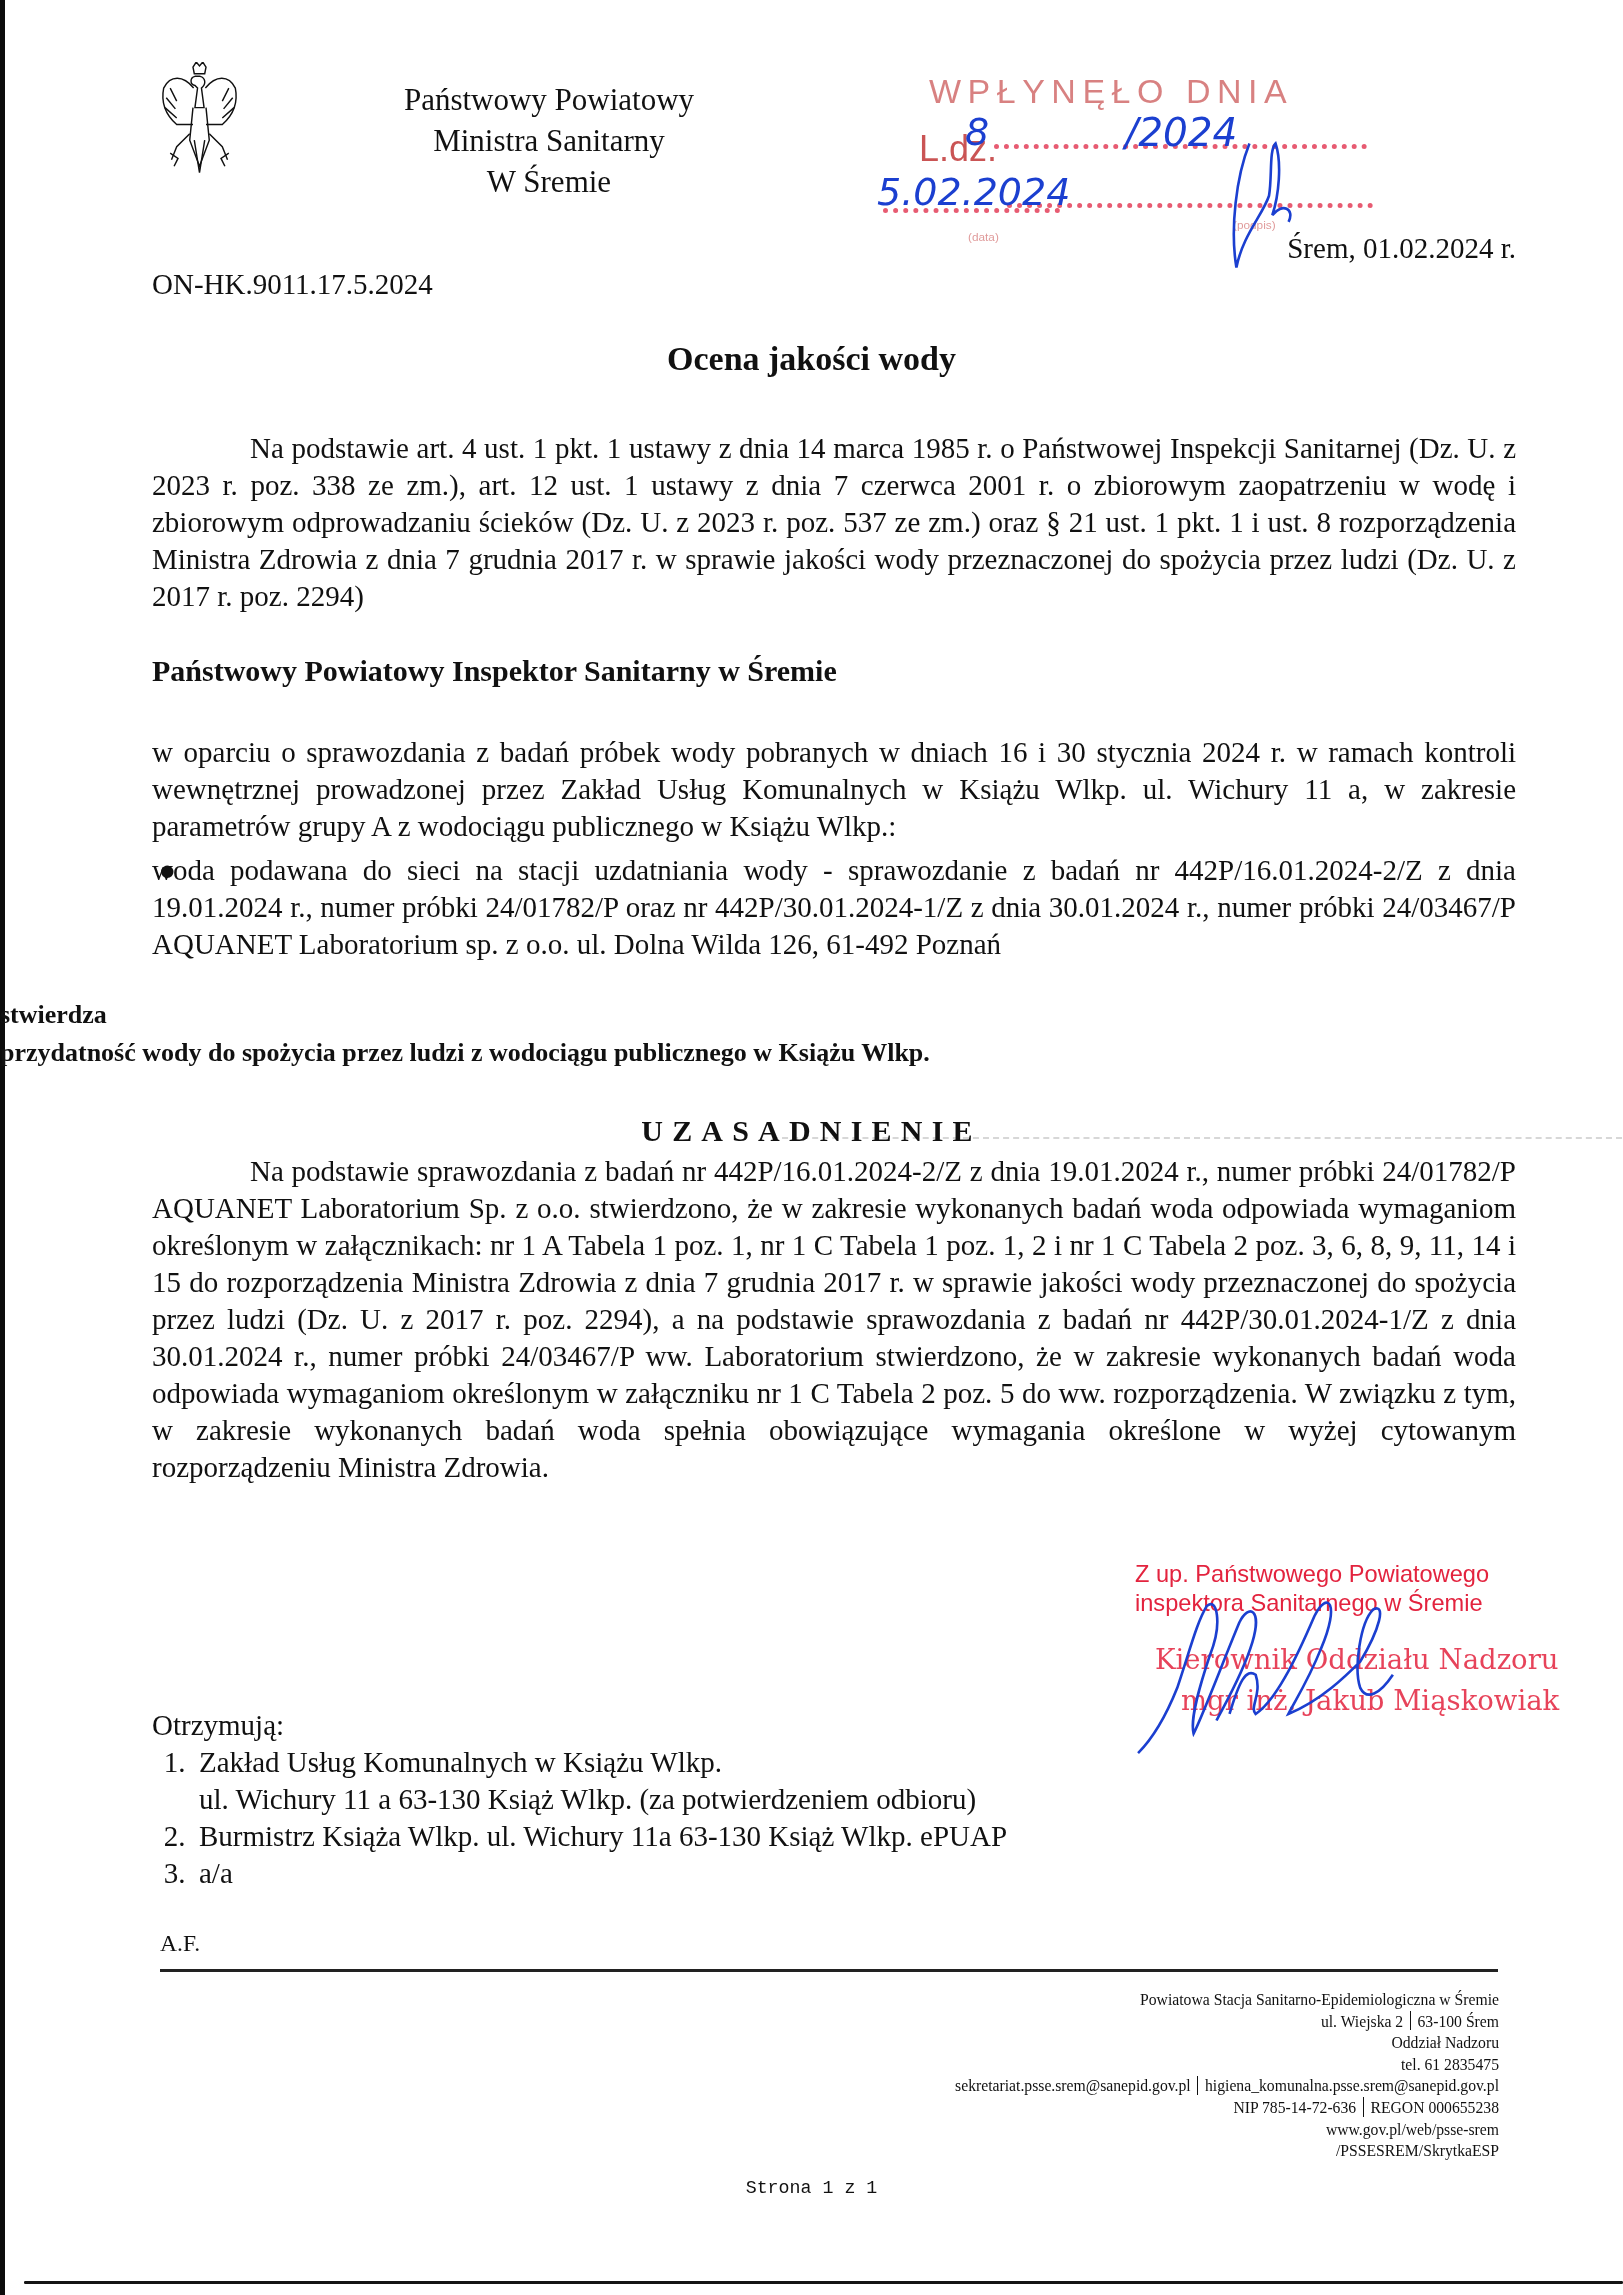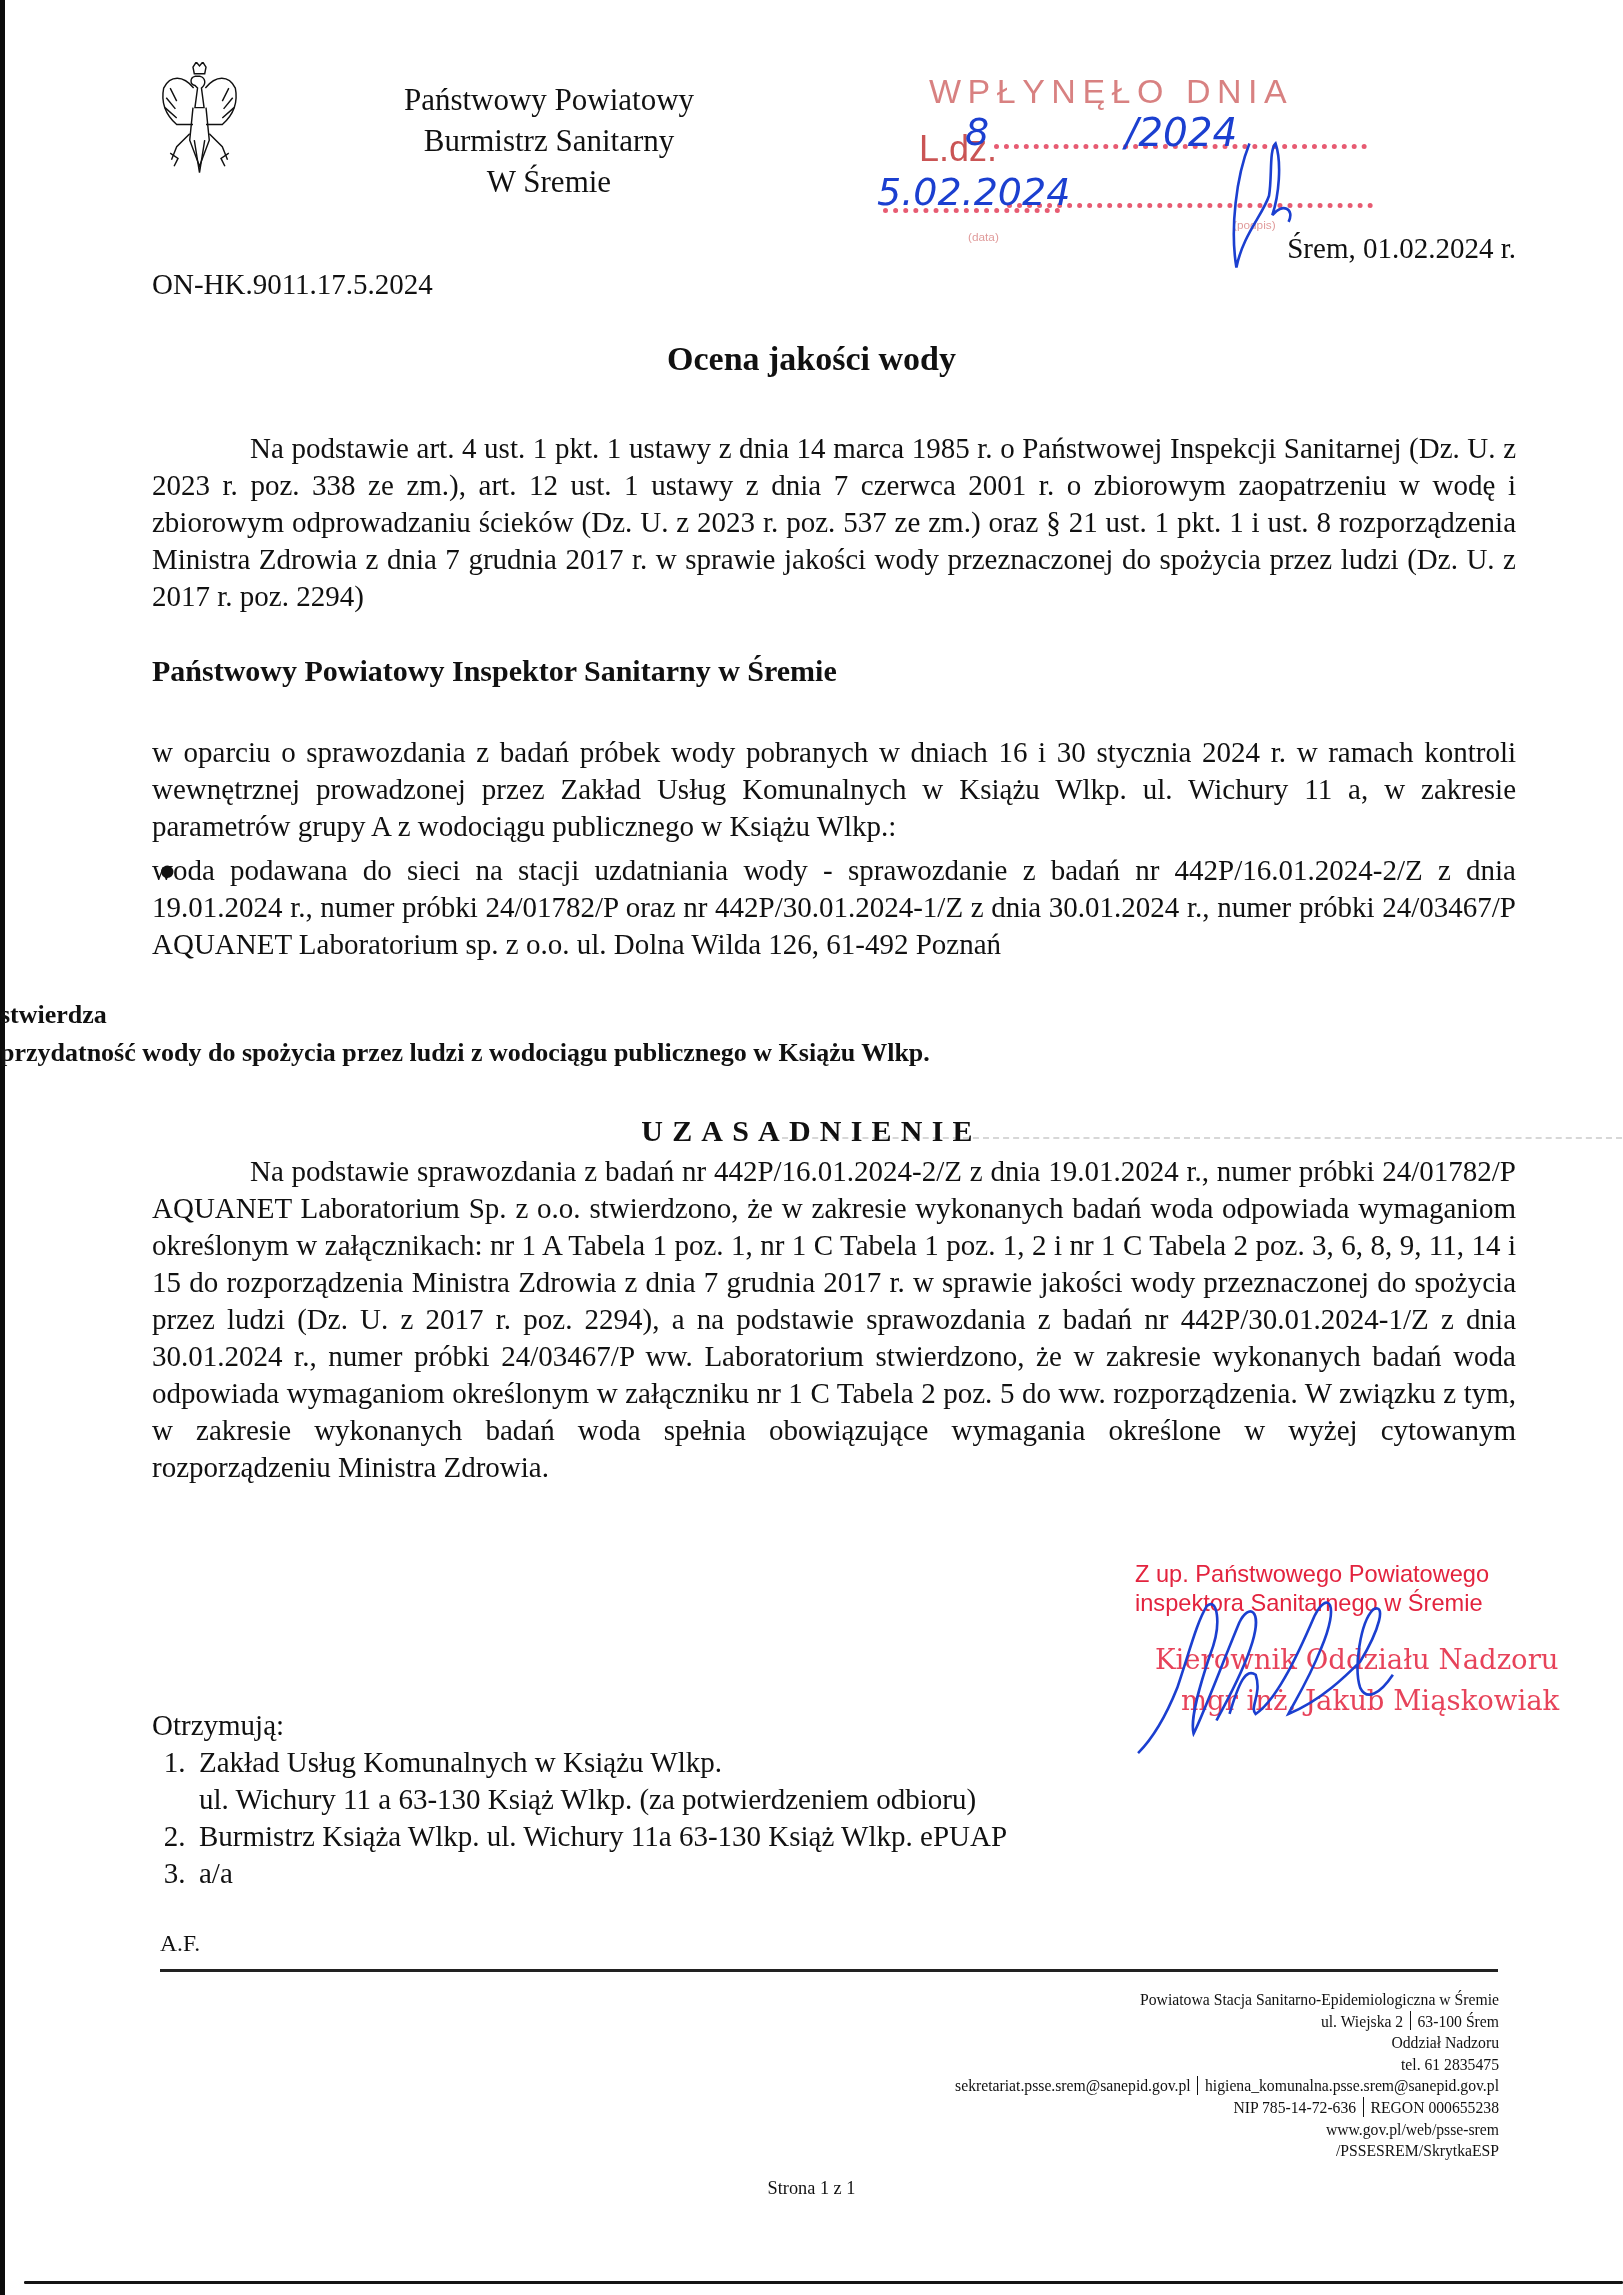--- a/index.html
+++ b/index.html
@@ -55,21 +55,21 @@
   .recip { left:152px; top:1707px; font-size:29px; line-height:37px; }
   .recip ol { margin:0; padding-left:0; list-style:none; }
   .recip li { position:relative; padding-left:47px; }
   .recip li .n { position:absolute; left:11.8px; }
   .af { left:160px; top:1930px; font-size:23.6px; }
   .sep { left:160px; top:1969px; width:1338px; height:3.3px; background:#222; }
 
   
   .footer { right:124px; top:1989px; text-align:right; font-size:15.7px; line-height:21.6px; }
   .pipe { display:inline-block; width:1.3px; height:19.6px; background:#111; vertical-align:-3.9px; margin:0 6.5px; }
-  .page-no { left:0; width:1623px; top:2178px; text-align:center; font-size:18.3px; }
+  .page-no { left:0; width:1623px; top:2178px; text-align:center; font-size:18.3px;font-family:Liberation Mono, monospace; }
 </style>
 </head>
 <body>
 
 <div class="left-edge"></div>
 
 <svg class="abs eagle" viewBox="0 0 130 175">
   <g fill="none" stroke="#111" stroke-width="2.2">
     <path d="M55 8 L60 0 L65 6 L70 0 L75 8 L73 18 L57 18 Z"></path>
     <path d="M58 22 C50 24 50 34 58 36 L62 40 L58 70 L72 70 L68 40 C76 34 74 24 66 22 Z"></path>
@@ -78,21 +78,21 @@
     <path d="M20 40 L30 60 M14 55 L28 72 M12 70 L30 86 M110 40 L100 60 M116 55 L102 72 M118 70 L100 86"></path>
     <path d="M55 70 L50 120 L65 160 L80 120 L75 70"></path>
     <path d="M50 110 L30 130 L22 150 M80 110 L100 130 L108 150"></path>
     <path d="M20 140 L32 148 L26 160 M110 140 L98 148 L104 160"></path>
     <path d="M57 120 L65 170 L73 120"></path>
   </g>
 </svg>
 
 <div class="abs office">
   <div>Państwowy Powiatowy</div>
-  <div>Burmistrz Sanitarny</div>
+  <div>Ministra Sanitarny</div>
   <div>W Śremie</div>
 </div>
 
 <div class="abs refno">ON-HK.9011.17.5.2024</div>
 
 <div class="abs stamp stamp-top">WPŁYNĘŁO DNIA</div>
 <div class="abs stamp stamp-lz">L.dz.</div>
 <div class="abs stamp-dots d1"></div>
 <div class="abs stamp-dots d2"></div>
 <div class="abs stamp-dots d3"></div>

